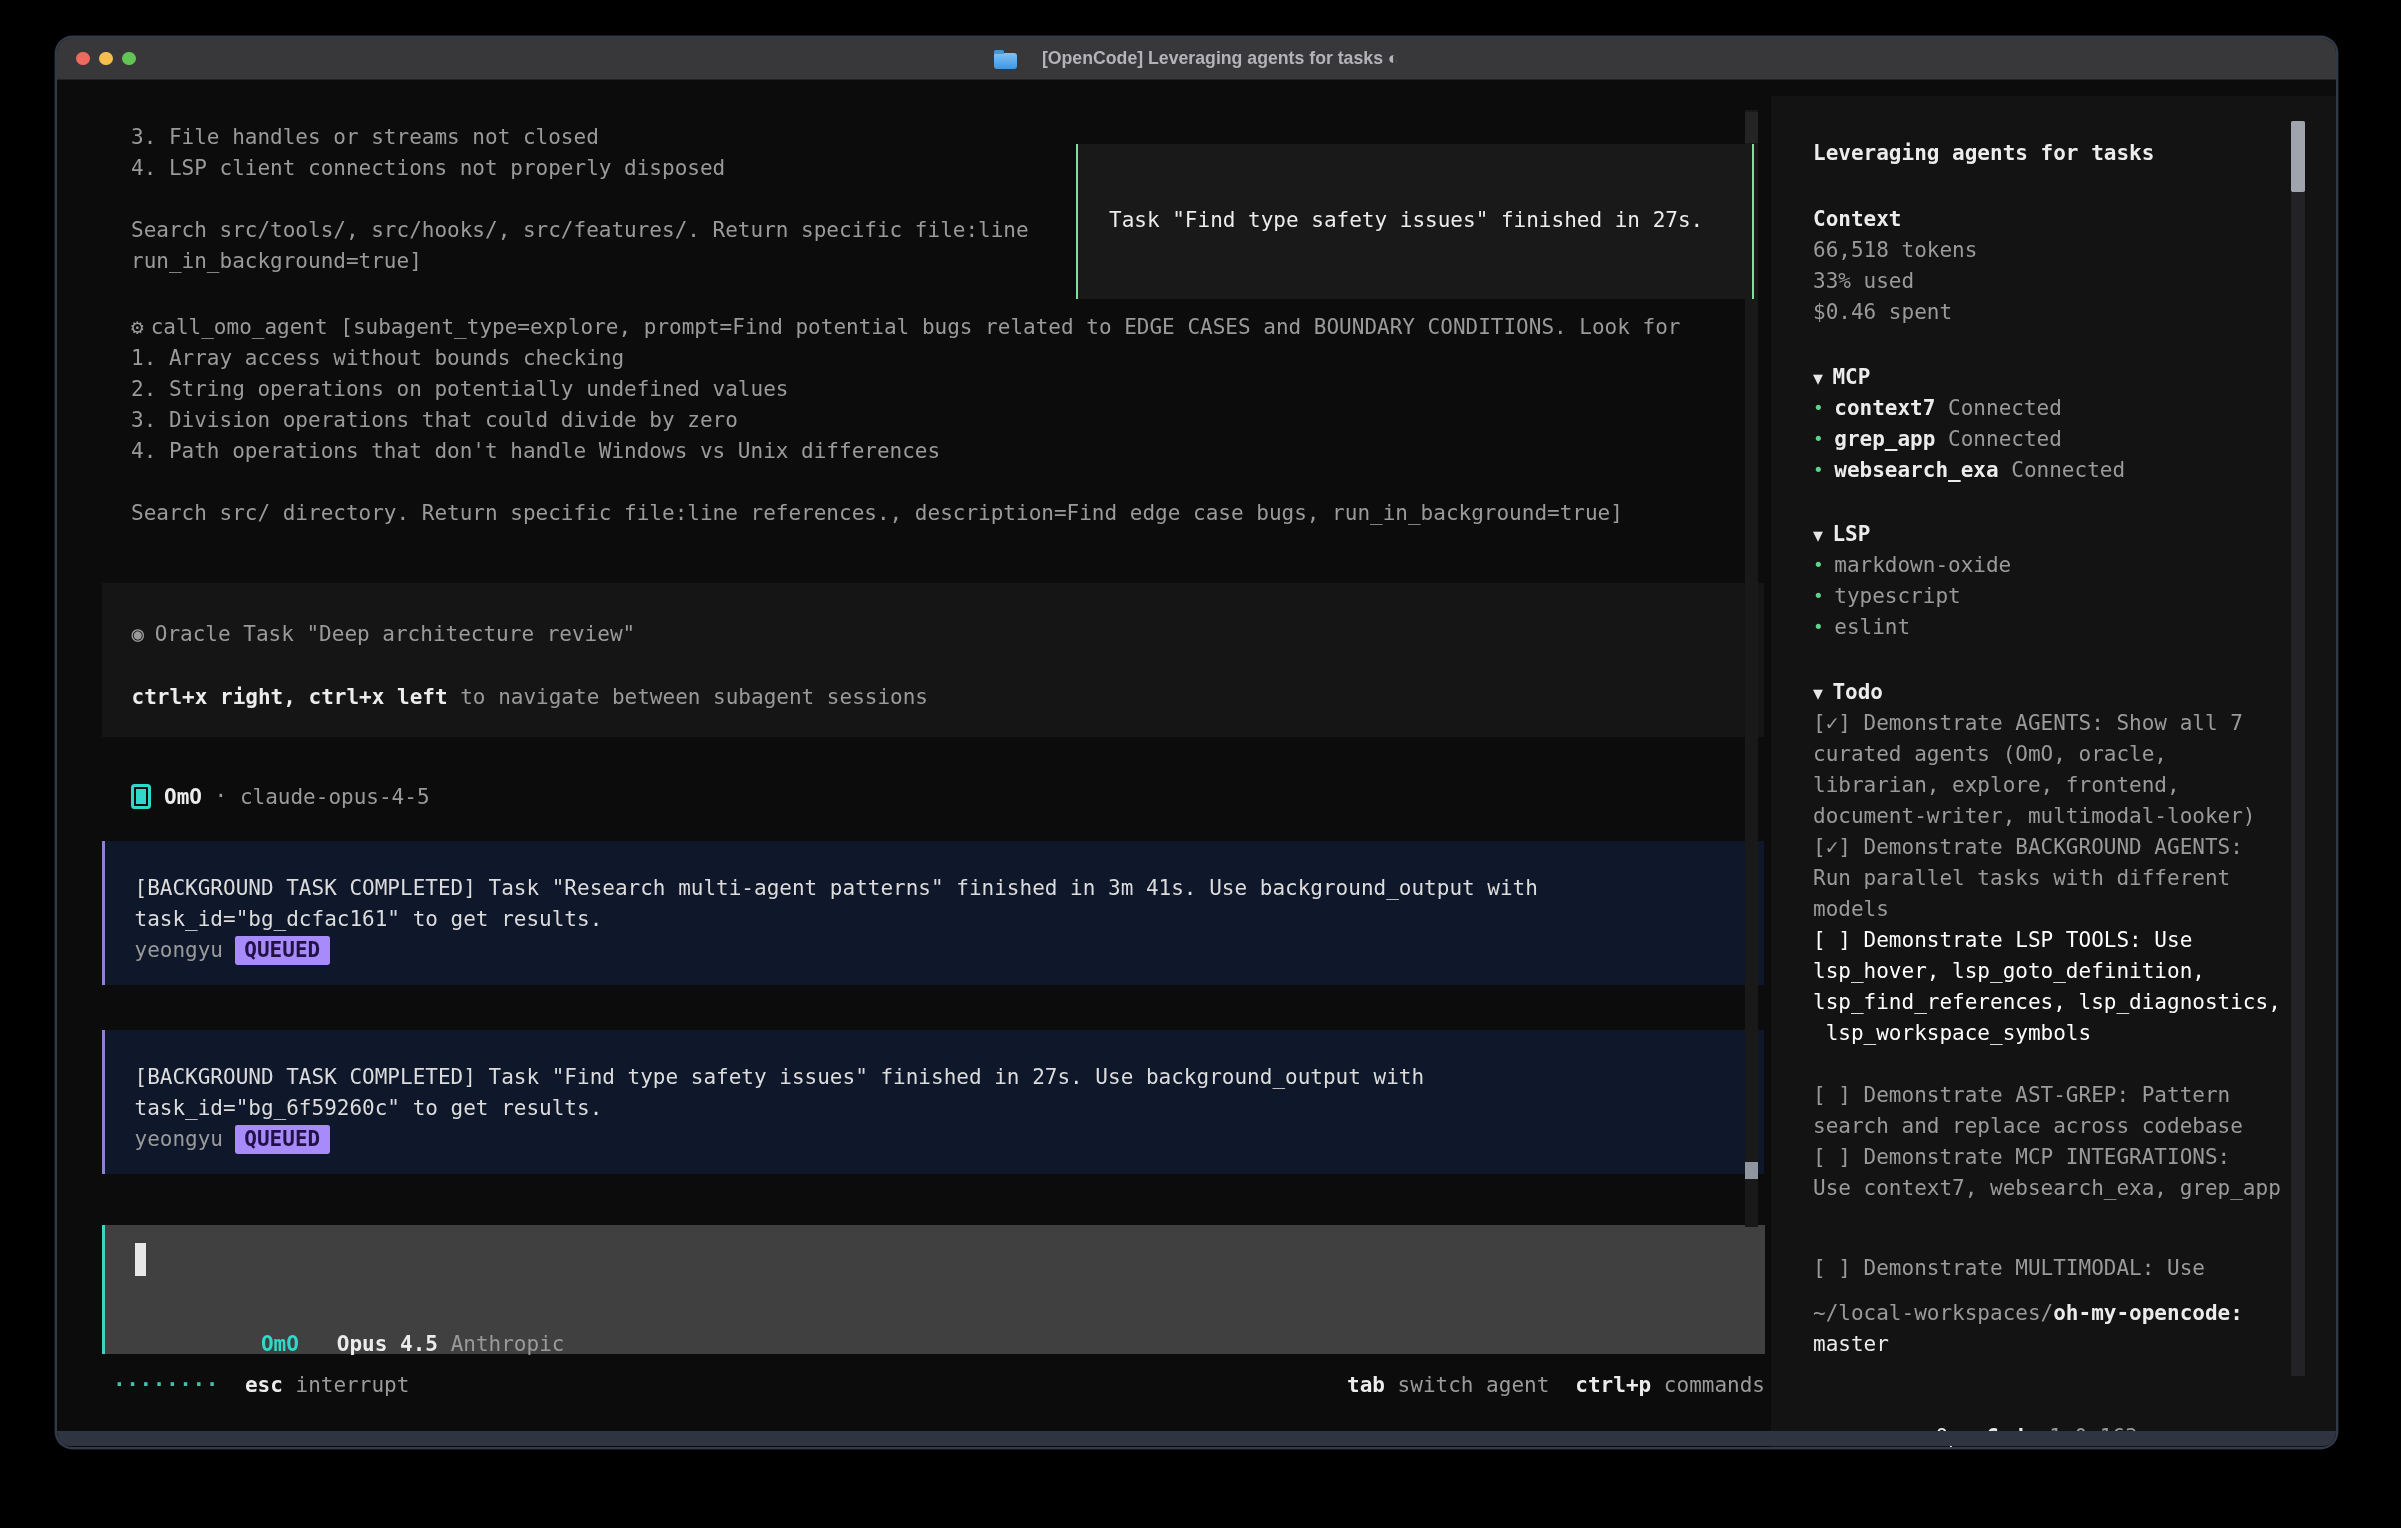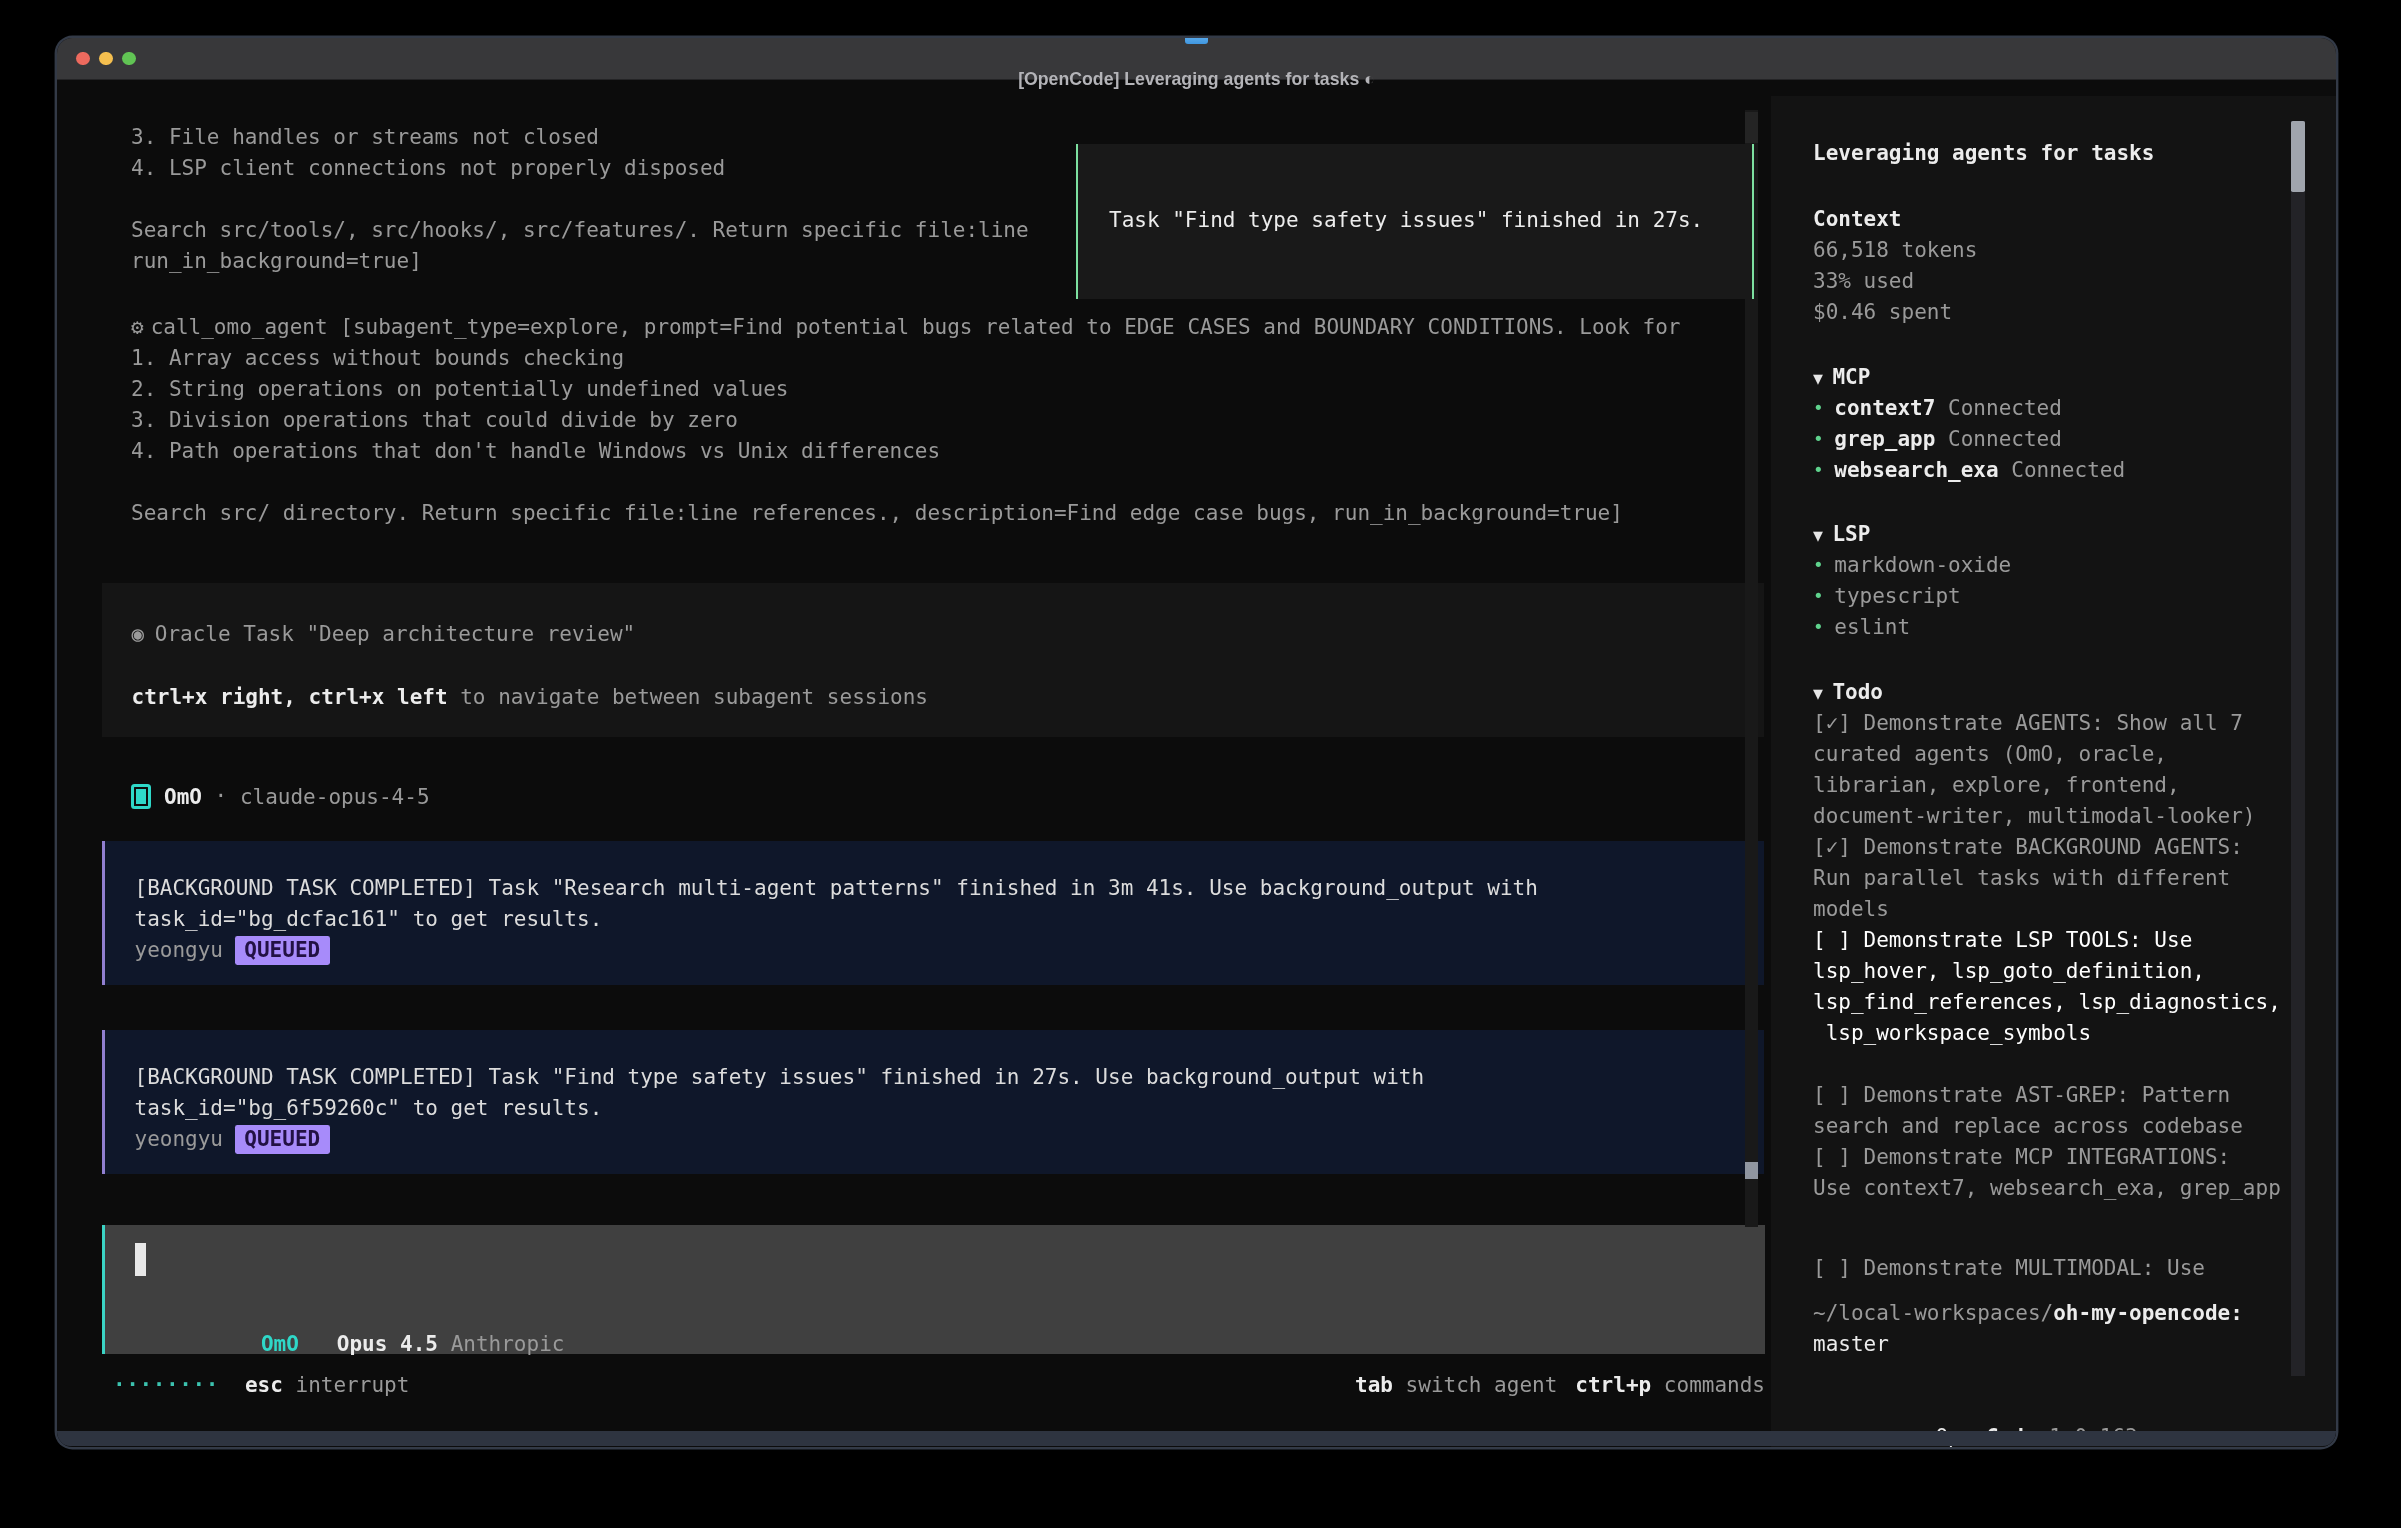--- a/index.html
+++ b/index.html
@@ -5,22 +5,22 @@
   html,body{margin:0;padding:0;background:#000;}
   body{width:2401px;height:1528px;position:relative;font-family:"DejaVu Sans Mono",monospace;}
   .window{position:absolute;left:57px;top:38px;width:2279px;height:1409px;background:#0c0c0c;
           border-radius:15.4px;box-shadow:0 0 0 2.4px #333a47;overflow:hidden;}
   
   .titlebar{position:relative;height:41px;background:#38383a;border-bottom:1.2px solid #242426;
             display:flex;align-items:center;justify-content:center;}
   .lights{position:absolute;left:19px;top:0;height:100%;display:flex;align-items:center;gap:9.5px;}
   .light{width:13.6px;height:13.6px;border-radius:50%;}
   .light.red{background:#ed6a5e;} .light.yellow{background:#f5bf4f;} .light.green{background:#61c454;}
-  .titletext{display:flex;align-items:center;gap:25px;color:#b4b4b8;
-             font:bold 17.7px "Liberation Sans",sans-serif;flex-direction:column;}
+  .titletext{display:flex;align-items:flex-end;gap:25px;color:#b4b4b8;
+             font:bold 17.7px "Liberation Sans",sans-serif;}
   .folder-icon{position:relative;width:22.5px;height:16px;background:linear-gradient(#7ec1f7,#3f97e0);
                border-radius:1.8px 3px 3px 3px;display:inline-block;}
   .folder-icon::before{content:"";position:absolute;top:-3.5px;left:0;width:9.5px;height:4.7px;
                background:#3f97e0;border-radius:1.8px 1.8px 0 0;}
   
   .tbody{position:relative;height:1366px;}
   .main{position:absolute;left:0;top:0;width:1714px;height:1352px;}
   .line{white-space:pre;font-size:21px;line-height:31px;height:31px;}
   .dim{color:#9a9a9a;} .bright{color:#dcdcdc;} .white{color:#ececec;}
   .spacer{height:31px;}
@@ -167,21 +167,21 @@
         <div class="input-label">
           <span class="teal bold">OmO</span><span>   </span><span class="white bold">Opus 4.5</span><span> </span><span class="dim">Anthropic</span>
         </div>
       </div>
 
       <div class="statusbar">
         <span class="spinner">········</span>
         <span class="kv" style="margin-left:26px;"><span class="white bold">esc</span><span> </span><span class="dim">interrupt</span></span>
         <span class="grow"></span>
         <span class="kv"><span class="white bold">tab</span><span> </span><span class="dim">switch agent</span></span>
-        <span class="kv" style="margin-left:18px;text-align:right;"><span class="white bold">ctrl+p</span><span> </span><span class="dim">commands</span></span>
+        <span class="kv" style="margin-left:26px;text-align:right;"><span class="white bold">ctrl+p</span><span> </span><span class="dim">commands</span></span>
       </div>
     </div>
 
     <div class="scrolltrack">
       <span class="track-top"></span>
       <span class="thumb"></span>
     </div>
 
     <div class="sidebar">
 

